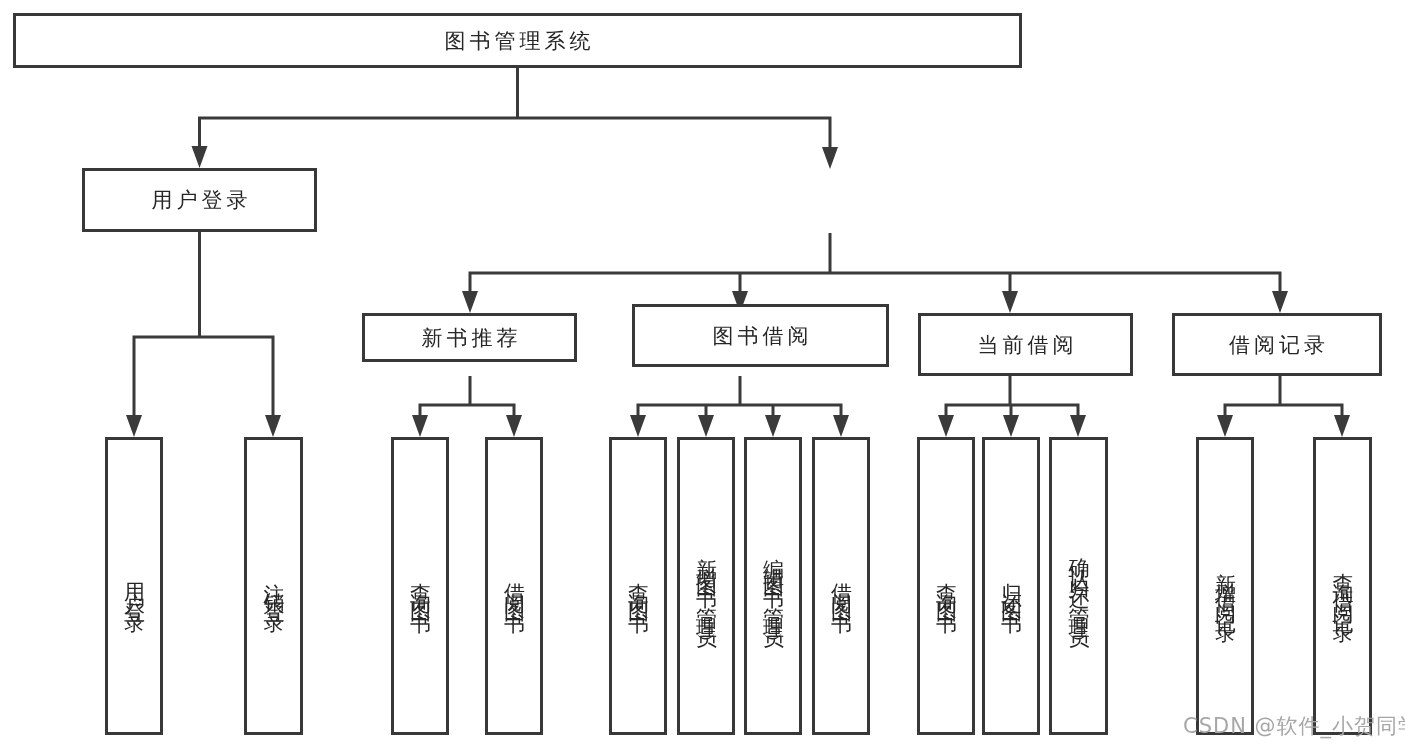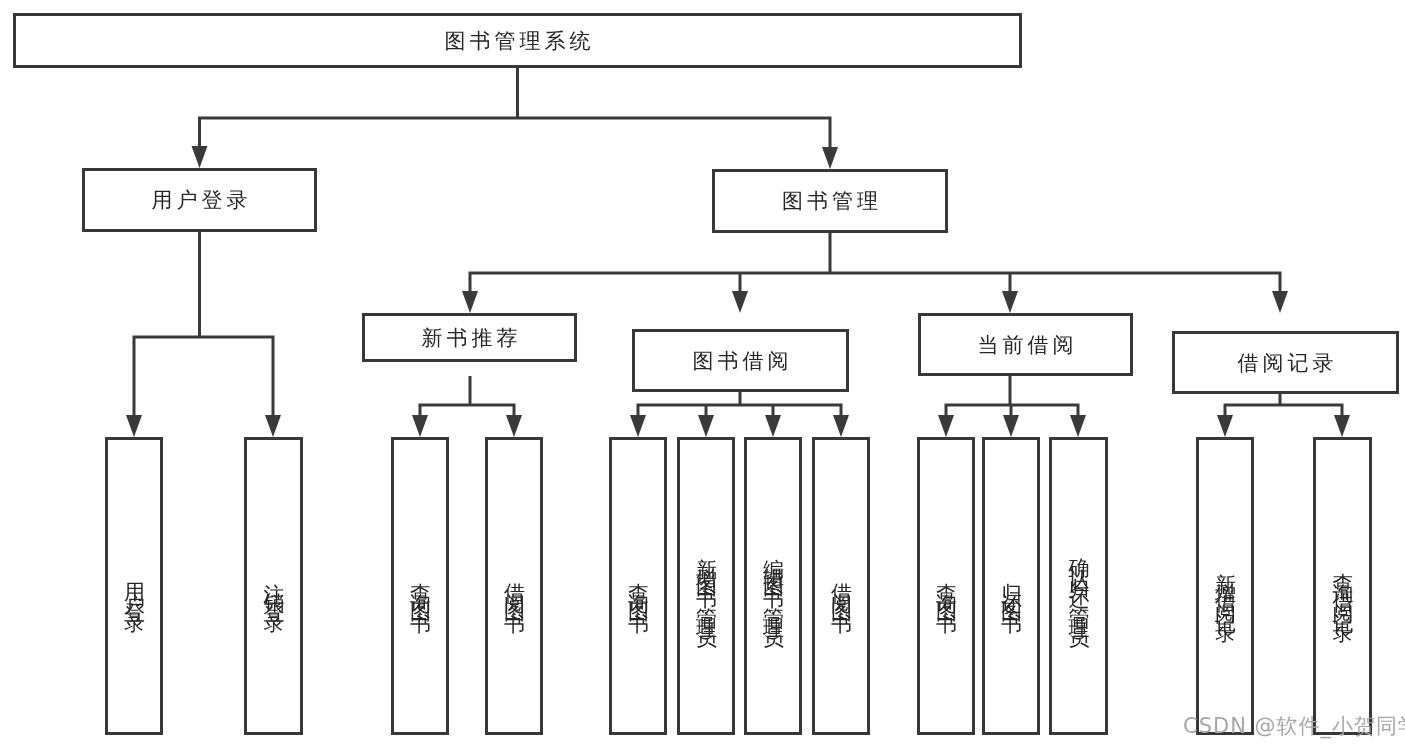--- a/index.html
+++ b/index.html
@@ -66,34 +66,31 @@
     </g>
   </svg>
 
   <div class="box" style="left:13px;top:13px;width:1009px;height:55px;">
     <span class="hlabel">图书管理系统</span>
   </div>
 
   <div class="box" style="left:82px;top:168px;width:235px;height:64px;">
     <span class="hlabel">用户登录</span>
   </div>
-  <div class="box" style="left:712px;top:169px;width:236px;height:64px;">
-    <span class="hlabel">图书管理</span>
-  </div>
 
   <div class="box" style="left:362px;top:313px;width:215px;height:49px;">
     <span class="hlabel">新书推荐</span>
   </div>
-  <div class="box" style="left:632px;top:329px;width:217px;height:63px;">
+  <div class="box" style="left:632px;top:304px;width:257px;height:63px;">
     <span class="hlabel">图书借阅</span>
   </div>
   <div class="box" style="left:918px;top:313px;width:215px;height:63px;">
     <span class="hlabel">当前借阅</span>
   </div>
-  <div class="box" style="left:1172px;top:331px;width:227px;height:63px;">
+  <div class="box" style="left:1172px;top:313px;width:210px;height:63px;">
     <span class="hlabel">借阅记录</span>
   </div>
 
   <div class="box leaf" style="left:105px;top:437px;width:58px;height:298px;">
     <span class="vlabel">用户登录</span>
   </div>
   <div class="box leaf" style="left:244px;top:437px;width:59px;height:298px;">
     <span class="vlabel">注销登录</span>
   </div>
 

